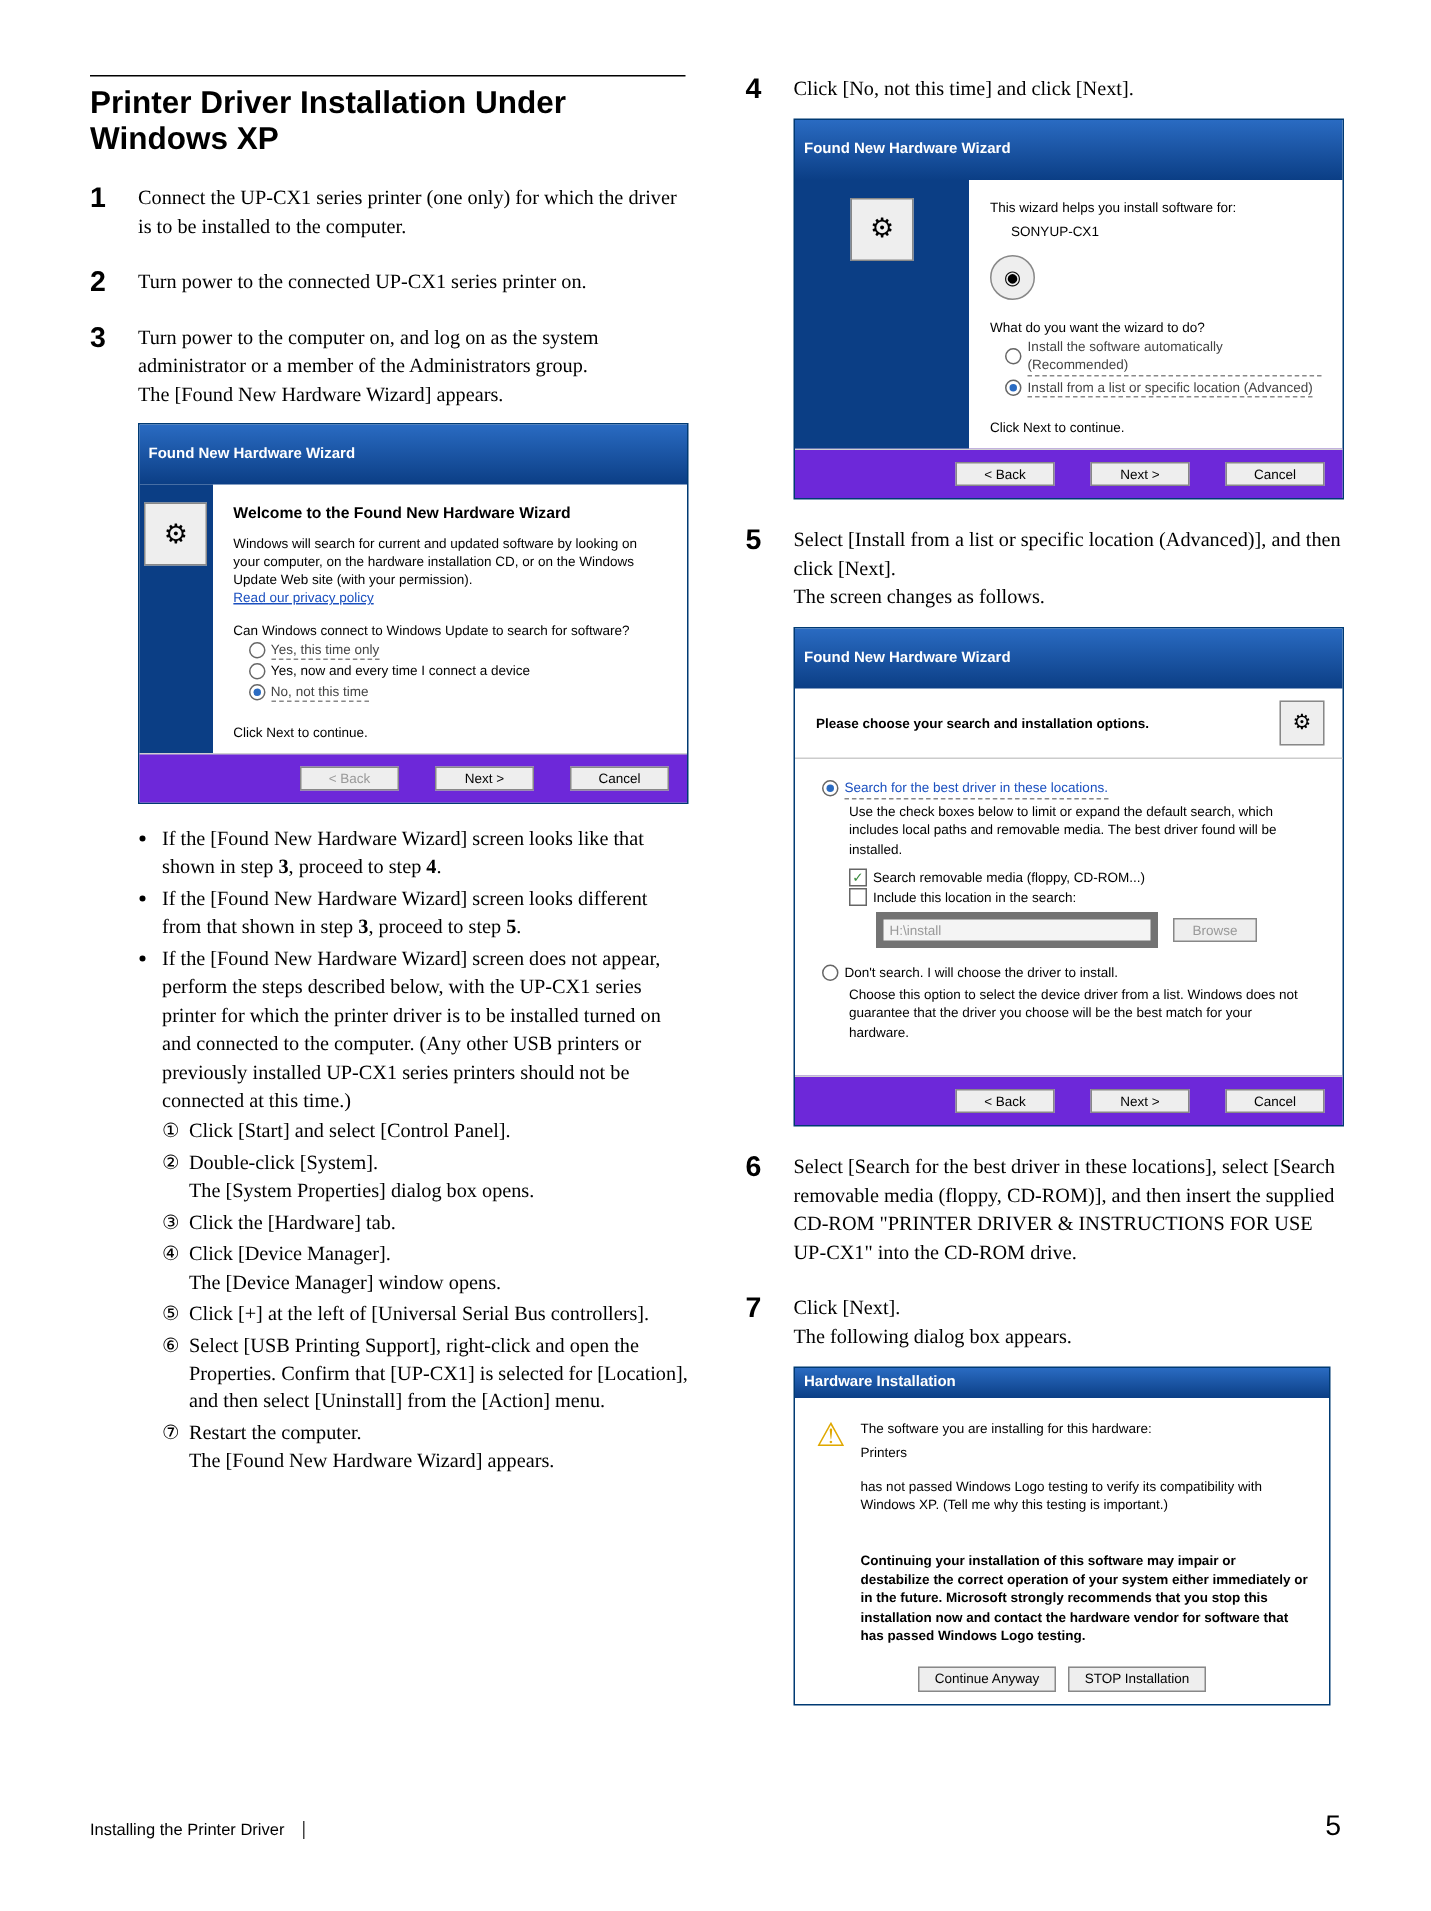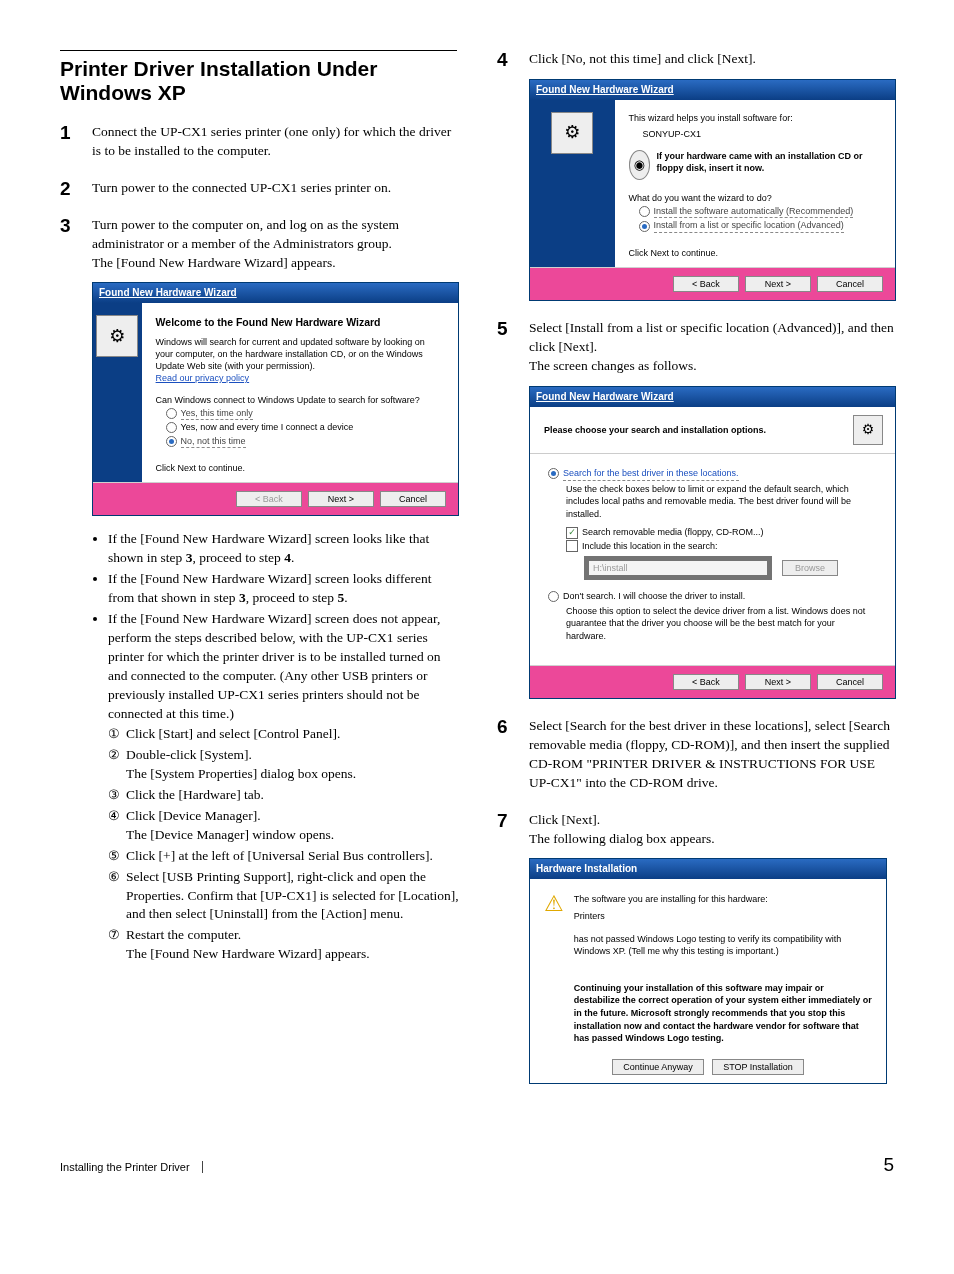--- a/index.html
+++ b/index.html
@@ -68,22 +68,21 @@
     font-family: "Tahoma", Arial, sans-serif;
     font-size: 9px;
     color: #000;
     background: #fff;
   }
   .wizard-title {
     background: linear-gradient(#2a6bc2, #0b3e85);
     color: #fff;
     font-weight: bold;
     font-size: 10px;
-    padding: 3px 6px;
-    text-decoration: underline;
+    padding: 13px 6px;
   }
   .wizard-inner {
     display: flex;
   }
   .wizard-side {
     width: 118px;
     background: #0b3e85;
     display: flex;
     justify-content: center;
     padding-top: 12px;
@@ -116,24 +115,24 @@
   .radio-row { display:flex; align-items:center; gap:4px; margin:1px 0 1px 10px; }
   .radio {
     width:9px; height:9px; border:1px solid #666; border-radius:50%; display:inline-block; position:relative; flex:0 0 9px;
   }
   .radio.checked::after{ content:""; position:absolute; left:2px; top:2px; width:5px; height:5px; background:#2a6bc2; border-radius:50%; }
   .checkbox{ width:10px;height:10px;border:1px solid #666;display:inline-flex;align-items:center;justify-content:center;font-size:9px;color:#3a8a3d;flex:0 0 10px;}
   .underl{ color:#444; border-bottom:1px dashed #888; }
   .wizard-buttons {
     display: flex;
     justify-content: flex-end;
-    gap: 6px;
+    gap: 24px;
     padding: 8px 12px;
     border-top: 1px solid #d0d0d0;
-    background:#ec4899;
+    background:#6d28d9;
   }
   .btn {
     font-family: Tahoma, Arial, sans-serif;
     font-size: 9px;
     padding: 1px 0;
     width: 64px;
     text-align:center;
     border: 1px solid #888;
     background: #eee;
     color:#000;
@@ -288,21 +287,20 @@
           <div class="wizard-title">Found New Hardware Wizard</div>
           <div class="wizard-inner">
             <div class="wizard-side">
               <div class="wizard-side-icon">⚙</div>
             </div>
             <div class="wizard-main">
               <div>This wizard helps you install software for:</div>
               <div style="margin:4px 0 10px 14px">SONYUP-CX1</div>
               <div style="display:flex;align-items:flex-start">
                 <span class="disc-icon">◉</span>
-                <b>If your hardware came with an installation CD or floppy disk, insert it now.</b>
               </div>
               <div style="margin-top:12px">What do you want the wizard to do?</div>
               <div class="radio-row">
                   <span class="radio"></span>
                   <span class="underl">Install the software automatically (Recommended)</span>
                 </div>
               <div class="radio-row">
                   <span class="radio checked"></span>
                   <span class="underl">Install from a list or specific location (Advanced)</span>
                 </div>

